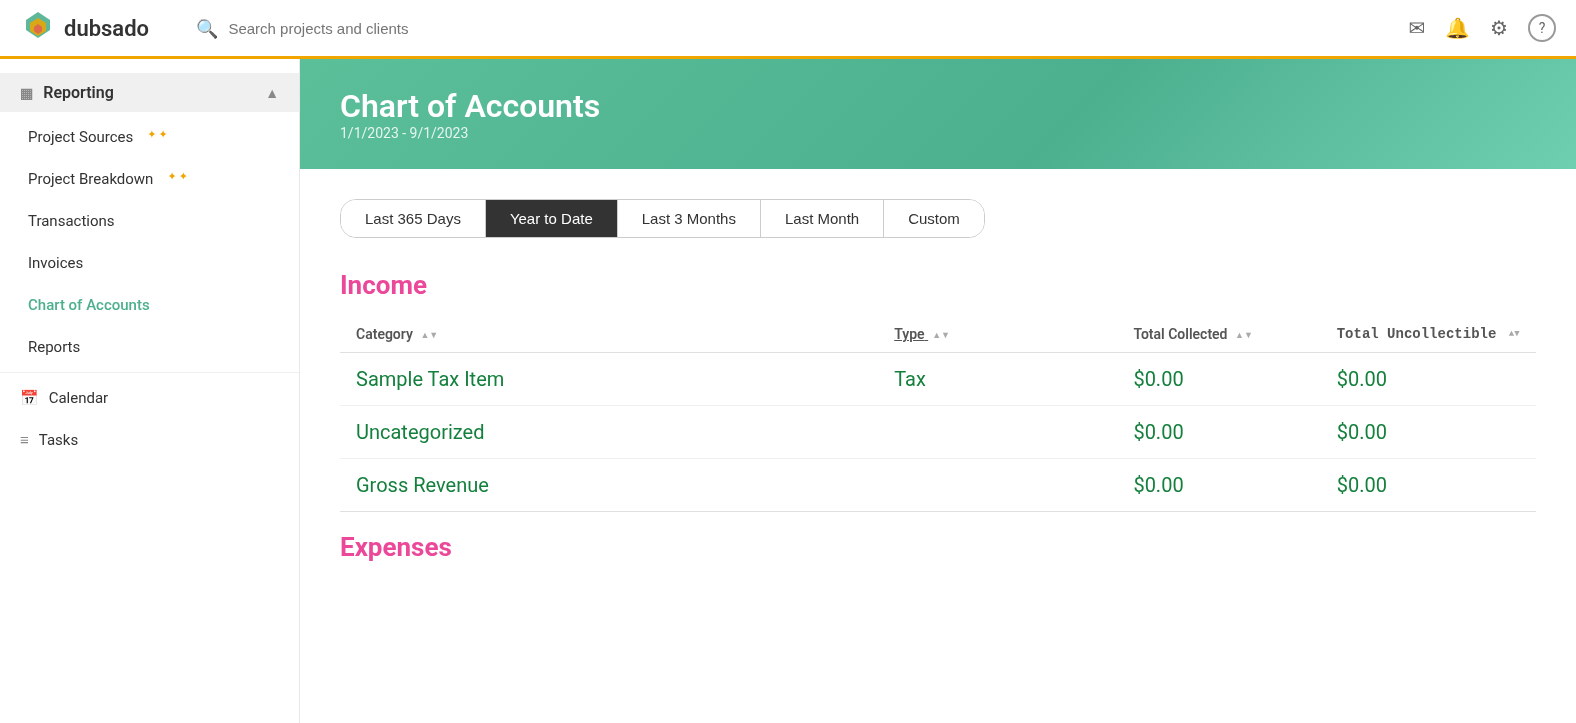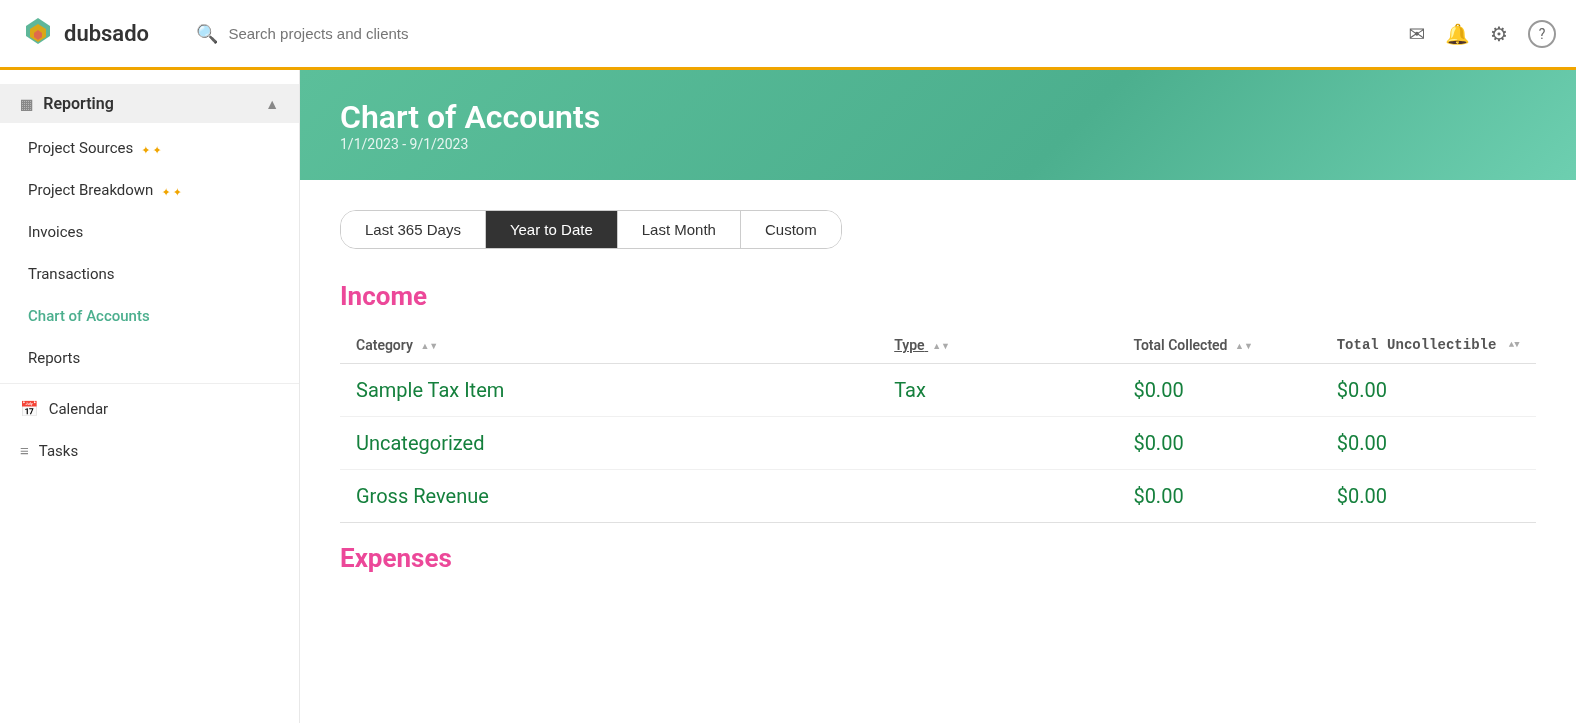--- a/index.html
+++ b/index.html
@@ -1,20 +1,20 @@
 <!DOCTYPE html>
 <html><head>
   <meta charset="utf-8">
   <style>
     * { box-sizing: border-box; margin: 0; padding: 0; }
     body { font-family: -apple-system, BlinkMacSystemFont, 'Segoe UI', Roboto, sans-serif; background: #f5f5f5; display: flex; flex-direction: column; height: 723px; overflow: hidden; }
 
     
     .topbar {
-      height: 70px;
+      height: 59px;
       background: #fff;
       border-bottom: 3px solid #f0a500;
       display: flex;
       align-items: center;
       padding: 0 20px;
       gap: 16px;
       flex-shrink: 0;
       z-index: 10;
     }
     .logo {
@@ -101,22 +101,22 @@
     .sidebar-chevron {
       color: #888;
       font-size: 14px;
     }
     .sidebar-item {
       padding: 12px 24px 12px 28px;
       font-size: 15px;
       color: #333;
       cursor: pointer;
       display: flex;
-      align-items: flex-end;
-      gap: 8px;
+      align-items: flex-start;
+      gap: 14px;
     }
     .sidebar-item.active { color: #4caf8e; font-weight: 500; }
     .sidebar-item-star {
       display: inline-flex;
       gap: 2px;
     }
     .star-icon {
       color: #f0a500;
       font-size: 11px;
     }
@@ -286,25 +286,25 @@
 
     <div class="sidebar-item">
       <span>Project Breakdown</span>
       <span class="sidebar-item-star">
         <span class="star-icon">✦</span>
         <span class="star-icon">✦</span>
       </span>
     </div>
 
     <div class="sidebar-item">
+      <span>Transactions</span>
+    </div>
+
+    <div class="sidebar-item">
       <span>Invoices</span>
-    </div>
-
-    <div class="sidebar-item">
-      <span>Transactions</span>
     </div>
 
     <div class="sidebar-item active">
       <span>Chart of Accounts</span>
     </div>
 
     <div class="sidebar-item">
       <span>Reports</span>
     </div>
 
@@ -325,20 +325,21 @@
     <div class="page-header">
       <h1 class="page-title">Chart of Accounts</h1>
       <div class="page-date-range">1/1/2023 - 9/1/2023</div>
     </div>
 
     <div class="content-body">
 
       <div class="date-filters">
         <button class="date-filter-btn">Last 365 Days</button>
         <button class="date-filter-btn active">Year to Date</button>
+        <button class="date-filter-btn">Last 3 Months</button>
         <button class="date-filter-btn">Last Month</button>
         <button class="date-filter-btn">Custom</button>
       </div>
 
       <h2 class="section-title">Income</h2>
 
       <table class="data-table">
         <thead>
           <tr>
             <th class="col-category">

